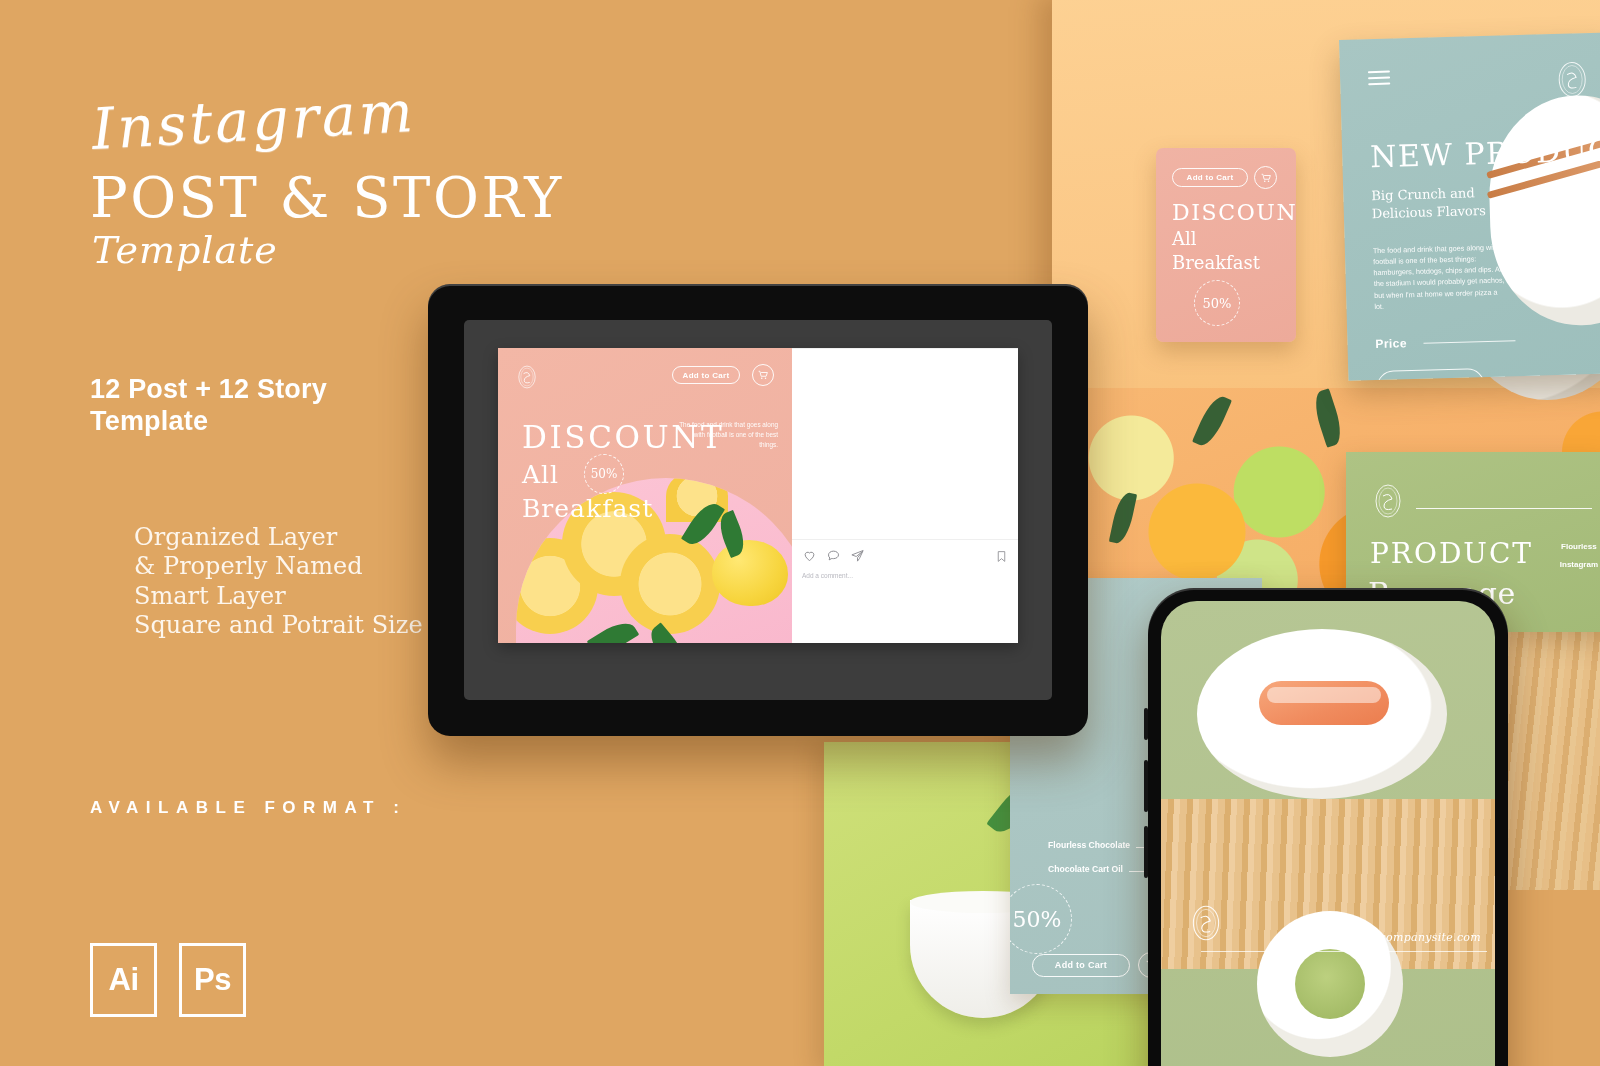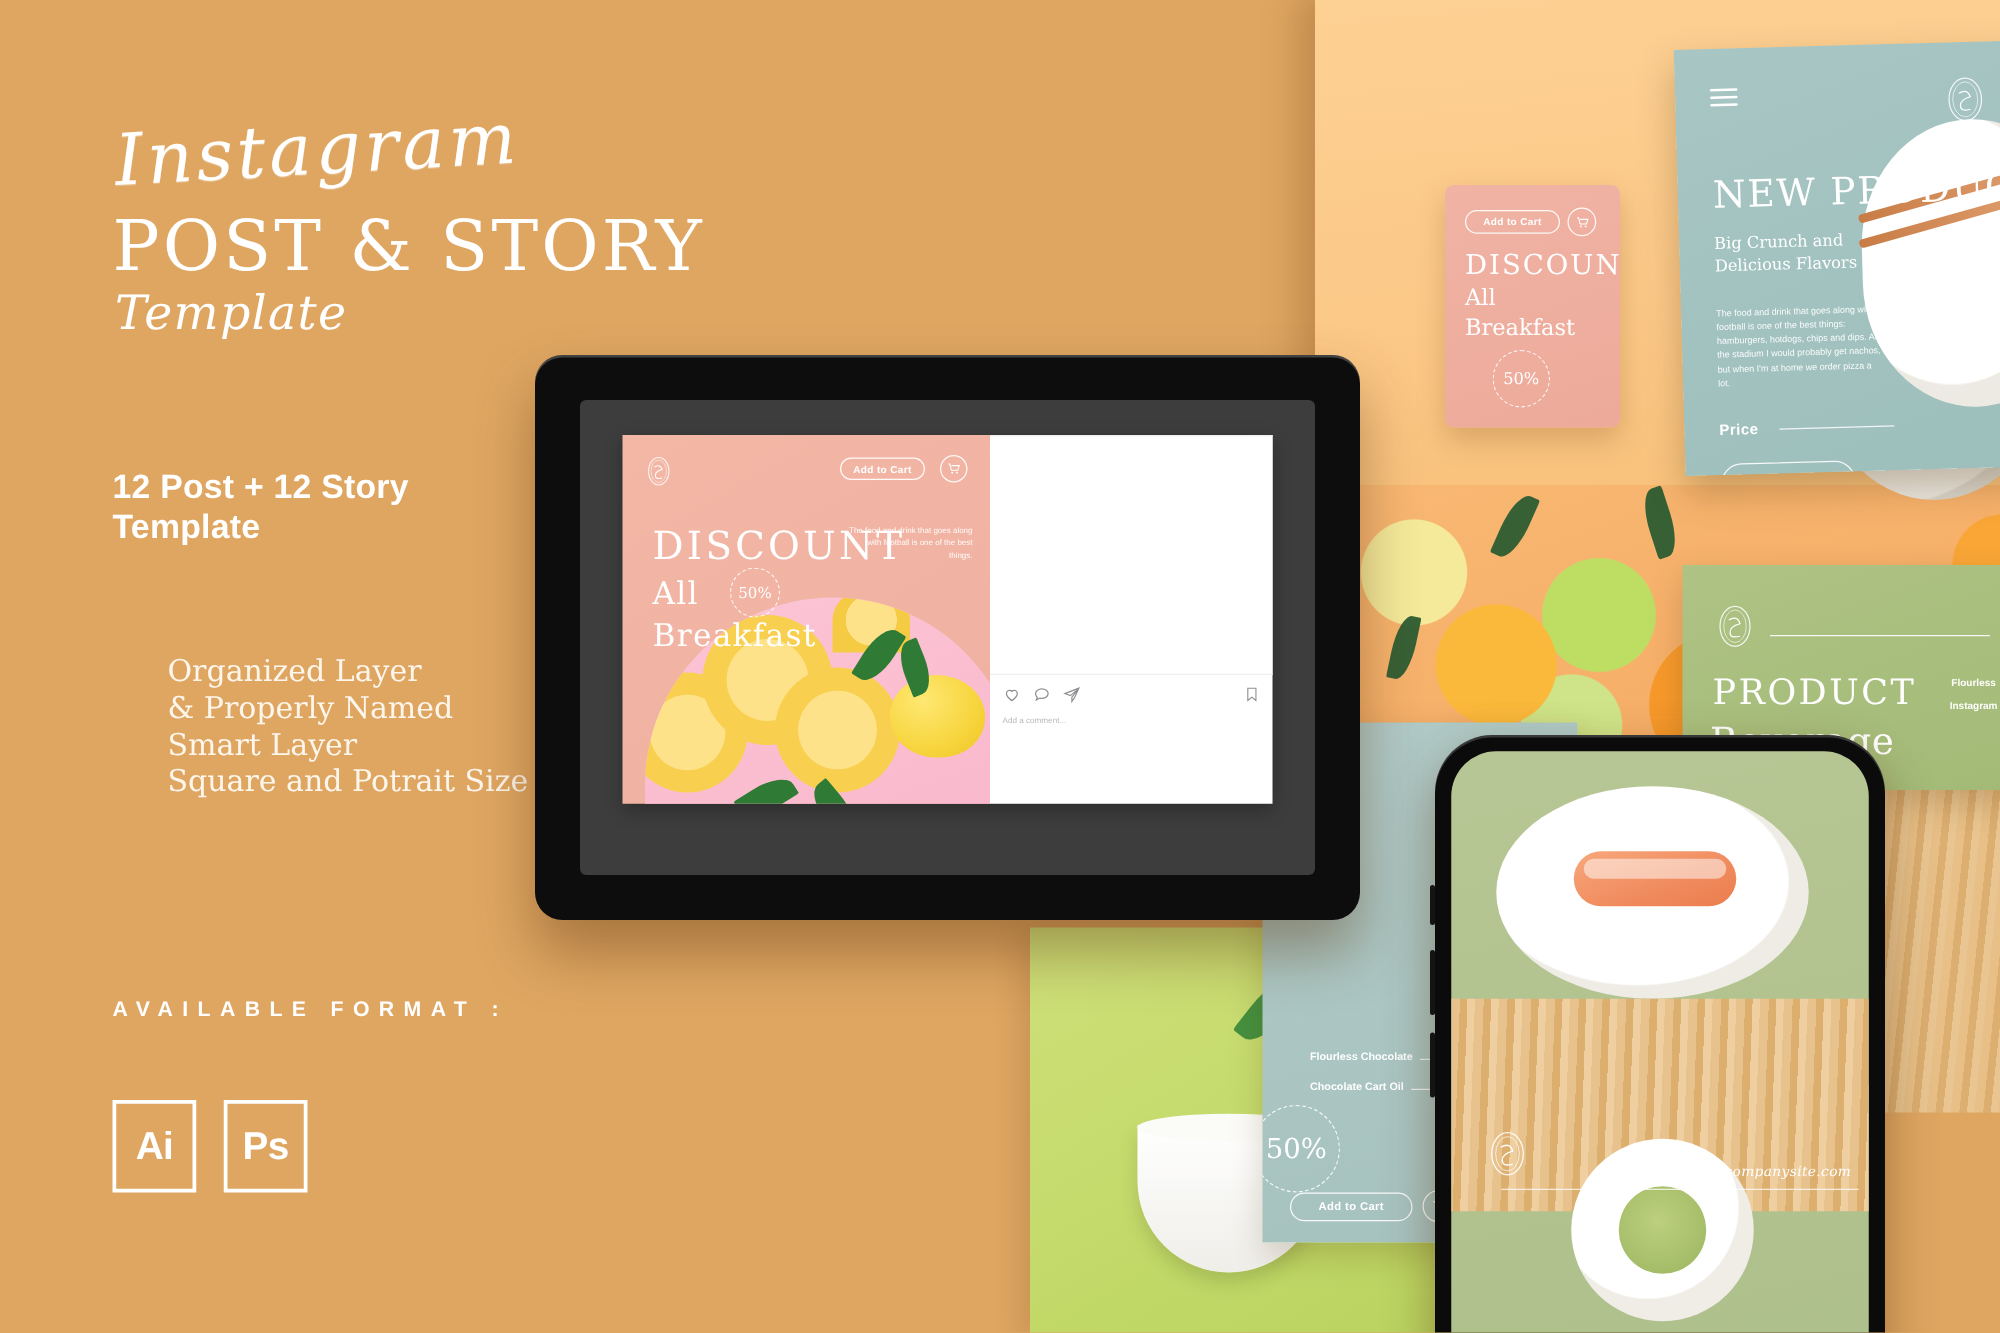--- a/index.html
+++ b/index.html
@@ -82,21 +82,21 @@
     font-size:27px;font-weight:bold;line-height:1.18;letter-spacing:.2px;
   }
   .features{
     left:90px;top:523px;width:330px;color:#fdf6ed;
     font-family:"DejaVu Serif",serif;font-size:24px;line-height:1.22;
   }
   .avail{
     left:90px;top:798px;color:#ffffff;
     font-size:17px;font-weight:bold;letter-spacing:7.5px;
   }
-  .fmt-row{left:90px;top:880px;display:flex;gap:22px;}
+  .fmt-row{left:90px;top:943px;display:flex;gap:22px;}
   .fmt-box{
     width:61px;height:68px;border:3px solid #ffffff;
     display:flex;align-items:center;justify-content:center;
     color:#ffffff;font-size:31px;font-weight:bold;letter-spacing:-.5px;
   }
 
   
   .tablet{
     left:428px;top:284px;width:660px;height:452px;
     background:#0d0d0d;border-radius:22px;

